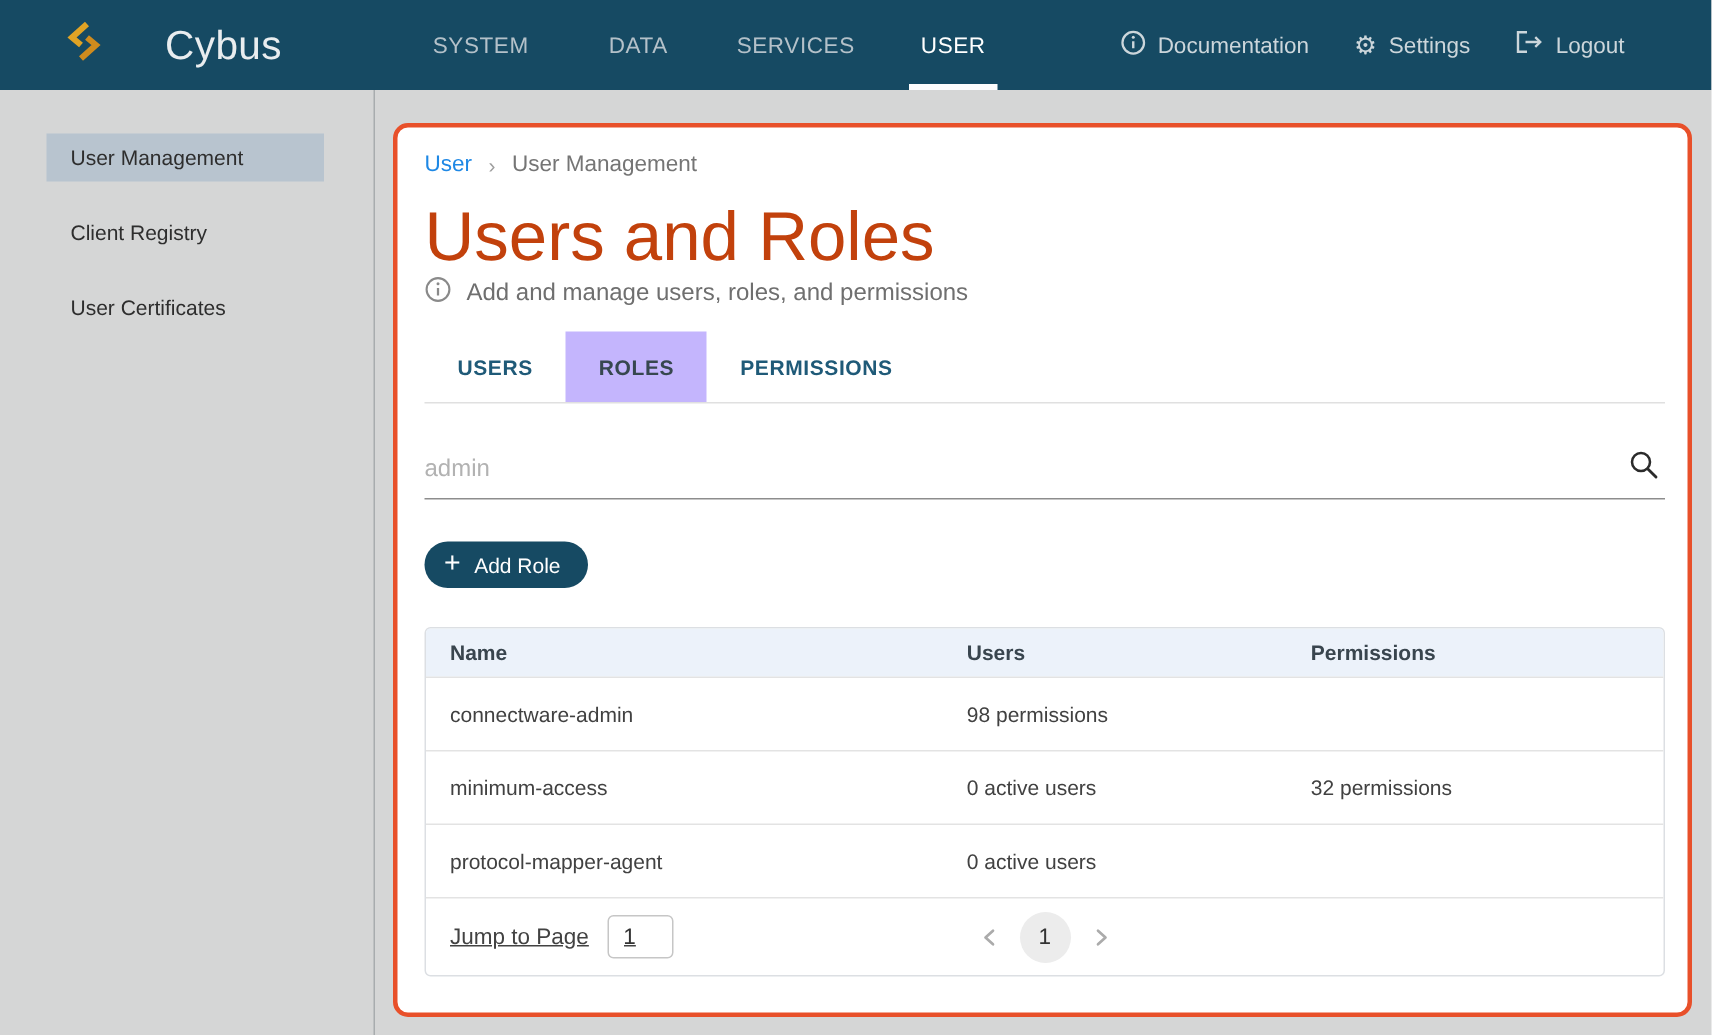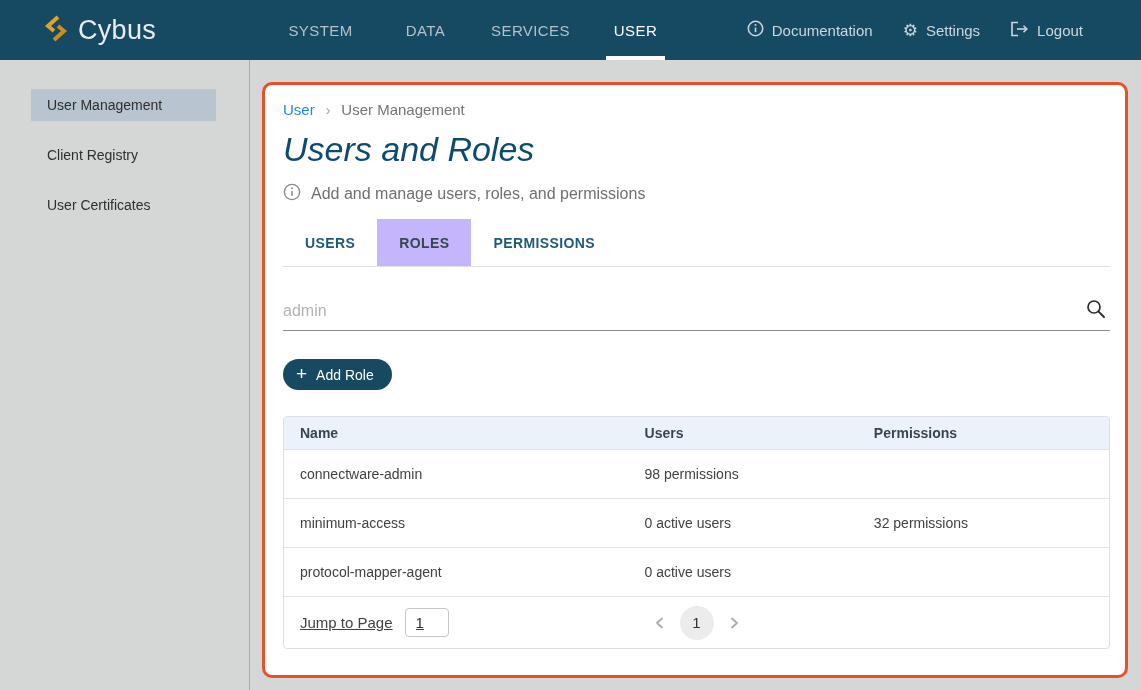--- a/index.html
+++ b/index.html
@@ -6,21 +6,21 @@
   html,body { margin:0; padding:0; }
   body {
     width:1141px; height:690px; overflow:hidden;
     font-family:"Liberation Sans", sans-serif;
     background:#d5d6d6; color:#222;
   }
 
   
   .navbar { height:60px; background:#164a63; display:flex; align-items:stretch; }
   .brand { width:250px; display:flex; align-items:center; gap:10px; padding-left:44px; }
-  .brand-text { color:#e9edef; font-size:27px; letter-spacing:0.3px; }
+  .brand-text { color:#e9edef; font-size:27px; letter-spacing:0.3px;margin-left:32px; }
   .nav-tabs { display:flex; align-items:stretch; margin-left:18px; }
   .nav-tab { width:105px; display:flex; align-items:center; justify-content:center;
     color:#b4c1c9; font-size:15px; letter-spacing:0.4px; position:relative; cursor:pointer; }
   .nav-tab.active { color:#ffffff; }
   .nav-tab.active::after { content:""; position:absolute; left:23px; right:23px; bottom:0;
     height:4px; background:#fdfdfd; }
   .nav-actions { margin-left:auto; display:flex; align-items:center; gap:30px;
     padding-right:58px; }
   .nav-action { display:flex; align-items:center; gap:8px; color:#ccd6db; font-size:15px; cursor:pointer; }
   .gear-glyph { font-size:17px; line-height:1; color:#ccd6db; }
@@ -37,30 +37,30 @@
     background:#fff; border:3px solid #e8502a; border-radius:10px;
     padding:12px 15px 0 18px; overflow:hidden; }
 
   
   .breadcrumb { display:flex; align-items:center; font-size:15px; margin-top:4px; }
   .crumb-link { color:#1e88e5; cursor:pointer; }
   .crumb-sep { color:#9e9e9e; margin:0 11px; font-size:14px; }
   .crumb-current { color:#757575; }
 
   .header-row { display:flex; justify-content:space-between; align-items:center; margin-top:12px; }
-  .page-title { font-size:34px; font-weight:400; color:#0c4a6e;font-style:italic; }
+  .page-title { font-size:46px; font-weight:400; color:#c2410c; }
   .toggle-group { display:flex; align-items:center; gap:14px; }
   .switch { width:40px; height:22px; position:relative; cursor:pointer; }
   .switch-track { position:absolute; left:4px; right:2px; top:4px; height:15px;
     background:#a0a0a0; border-radius:8px; }
   .switch-thumb { position:absolute; left:0; top:1px; width:21px; height:21px;
     border-radius:50%; background:#fff; box-shadow:0 1px 3px rgba(0,0,0,.45); }
   .toggle-label { font-size:16px; color:#212b36; }
 
-  .subtitle-row { display:flex; align-items:center; gap:10px; margin-top:14px;
+  .subtitle-row { display:flex; align-items:center; gap:10px; 
     color:#6f6f6f; font-size:16px; }
 
   
   .tabs { display:flex; margin-top:14px; border-bottom:1px solid #e0e0e0; height:48px; }
   .tab { padding:0 22px; display:flex; align-items:center; font-size:14px; font-weight:700;
     letter-spacing:0.4px; color:#1f5a78; cursor:pointer; }
   .tab.active { color:#37474f; background:#c4b5fd; }
 
   
   .search-row { position:relative; margin-top:24px; border-bottom:1px solid #8d8d8d; height:40px; }

